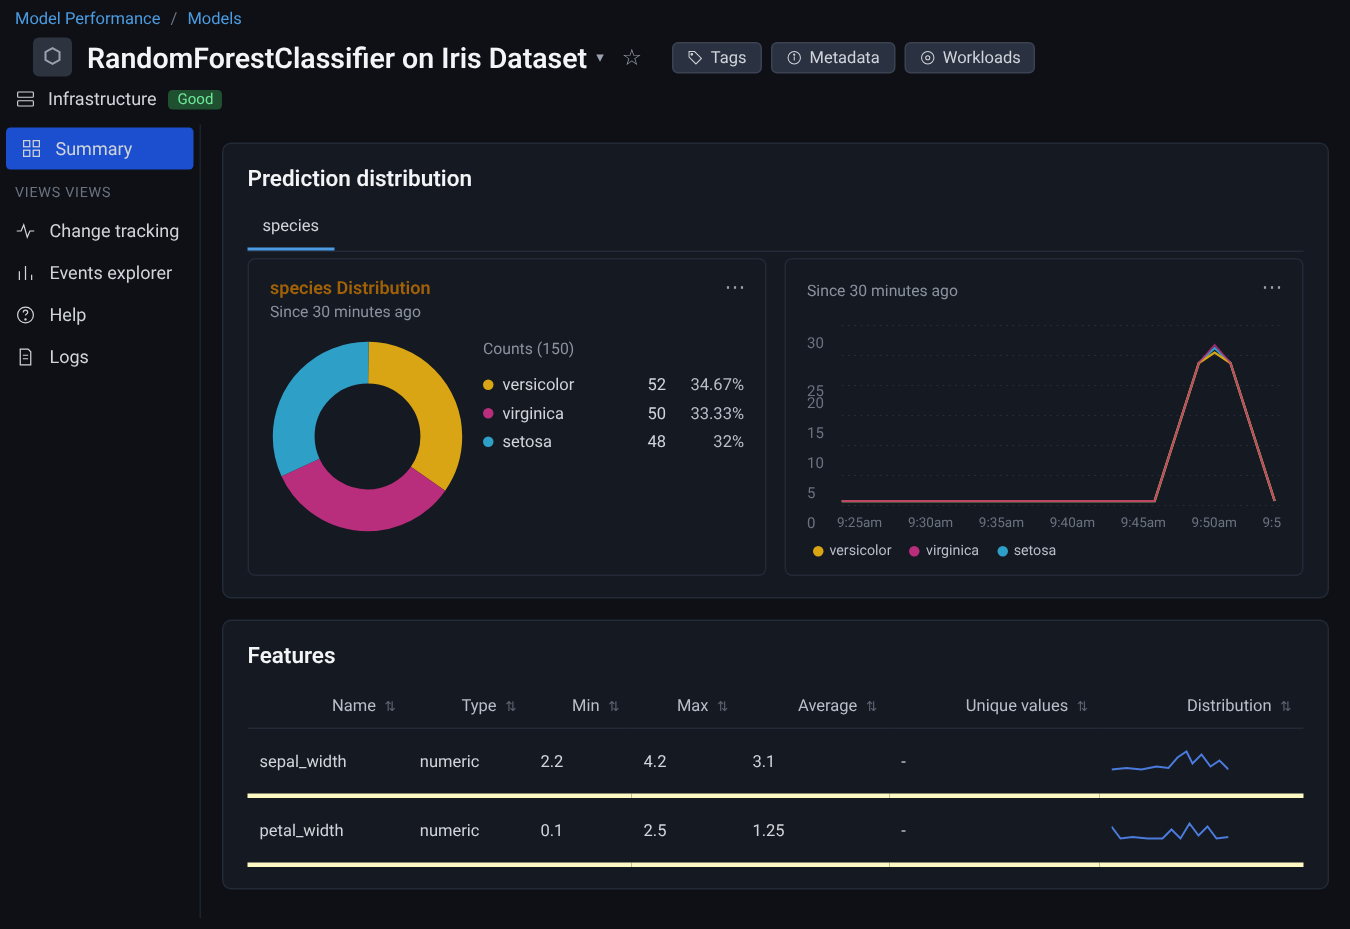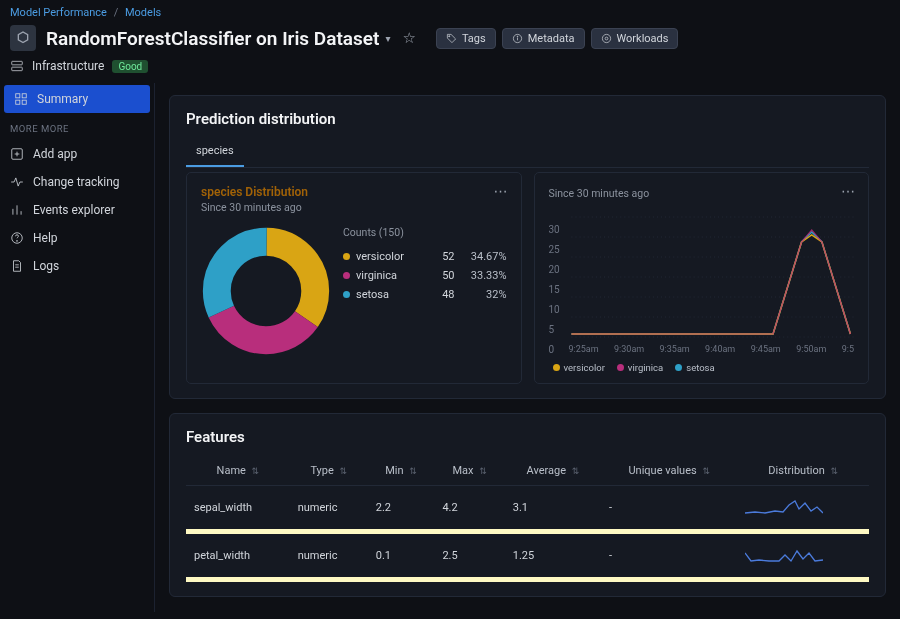--- a/index.html
+++ b/index.html
@@ -12,21 +12,21 @@
     height: 619px;
     overflow: hidden;
   }
   a { text-decoration: none; }
 
   
   .crumb { padding: 6px 10px 4px; font-size: 11px; color: #4b9ce2; }
   .crumb span.sep { color: #6b7280; margin: 0 4px; }
 
   
-  .hdr { display:flex; align-items:center; gap:10px; padding: 2px 10px 8px; }
+  .hdr { display:flex; align-items:center; gap:10px; padding: 2px 22px 8px; }
   .hdr .hex {
     width:26px; height:26px; background:#2d3440; border-radius:4px;
     display:flex; align-items:center; justify-content:center;
   }
   .hdr .hex svg { width:16px; height:16px; fill:#9ca3af; }
   .hdr h1 { font-size:19px; font-weight:600; color:#f3f4f6; }
   .hdr .caret { color:#9ca3af; font-size:10px; margin-left:-4px;}
   .hdr .star { color:#9ca3af; font-size:15px; margin-left:2px; cursor:pointer;}
   .hdr .pills { display:flex; gap:6px; margin-left:10px;}
   .pill {
@@ -36,21 +36,21 @@
   }
   .pill svg { width:11px; height:11px; stroke:#d1d5db; fill:none; stroke-width:1.5;}
 
   
   .infra { display:flex; align-items:center; gap:8px; padding:0 10px 10px; font-size:12px; color:#d1d5db;}
   .infra svg { width:14px; height:14px; stroke:#d1d5db; fill:none; stroke-width:1.3;}
   .badge-good { background:#1f5030; color:#6fe89a; border-radius:3px; padding:1px 6px; font-size:10px;}
 
   
   .layout { display:flex; height:calc(619px - 90px); }
-  .sidebar { width:155px; background:#0e1015; border-right:1px solid #1c2230; padding-top:2px;}
+  .sidebar { width:134px; background:#0e1015; border-right:1px solid #1c2230; padding-top:2px;}
   .side-item {
     display:flex; align-items:center; gap:9px; padding:7px 10px; font-size:12px; color:#d1d5db;
     cursor:pointer;
   }
   .side-item.active { background:#1b4fcf; border-radius:3px; margin:0 4px;}
   .side-item svg { width:14px; height:14px; stroke:#d1d5db; fill:none; stroke-width:1.4;}
   .side-hdr { font-size:9.5px; color:#6b7280; padding:10px 10px 6px; letter-spacing:.5px;}
 
   
   .main { flex:1; padding:12px 14px 0; overflow-y:auto;}
@@ -92,25 +92,25 @@
   .timechart { margin-top:12px;}
   .tc-plot { height:130px; position:relative;}
   .tc-ylab { position:absolute; left:0; font-size:10px; color:#6b7280;margin-top:12px;}
   .tc-xlab { display:flex; justify-content:space-between; font-size:9px; color:#6b7280; margin-left:20px; margin-top:2px;align-items:center;}
   .tc-legend { display:flex; gap:12px; font-size:9.5px; color:#b9bfc9; margin-top:8px; margin-left:4px;}
   .tc-legend .item { display:flex; align-items:center; gap:4px;}
 
   
   .ftable { width:100%; font-size:11px; border-collapse:collapse;}
   .ftable th {
-    text-align:center; font-weight:400; color:#b9bfc9; padding:8px 8px;
+    text-align:right; font-weight:400; color:#b9bfc9; padding:8px 8px;
     border-bottom:1px solid #222937; font-size:11px;
   }
   .ftable th .sort { color:#5b6270; margin-left:3px; font-size:9px;}
-  .ftable td { padding:9px 8px; border-bottom:5px solid #fef9c3; color:#d1d5db;}
+  .ftable td { padding:9px 8px; border-bottom:3px solid #fef9c3; color:#d1d5db;}
   .spark { width:78px; height:22px;}
 
   .main::-webkit-scrollbar { width:8px;}
   .main::-webkit-scrollbar-thumb { background:#2a3140; border-radius:4px;}
 </style>
 </head>
 <body>
 
 <div class="crumb">
   <a href="#" style="color:#4b9ce2">Model Performance</a>
@@ -166,29 +166,21 @@
   <div class="sidebar">
     <div class="side-item active">
       <svg viewBox="0 0 24 24">
           <rect x="3" y="3" width="7" height="7"></rect>
           <rect x="14" y="3" width="7" height="7"></rect>
           <rect x="3" y="14" width="7" height="7"></rect>
           <rect x="14" y="14" width="7" height="7"></rect>
         </svg>
       <span>Summary</span>
     </div>
-    <div class="side-hdr">MORE MORE</div>
-    <div class="side-item">
-      <svg viewBox="0 0 24 24">
-          <rect x="3" y="3" width="18" height="18" rx="2"></rect>
-          <line x1="12" y1="8" x2="12" y2="16"></line>
-          <line x1="8" y1="12" x2="16" y2="12"></line>
-        </svg>
-      <span>Add app</span>
-    </div>
+    <div class="side-hdr">VIEWS VIEWS</div>
     <div class="side-item">
       <svg viewBox="0 0 24 24">
           <polyline points="2,12 7,12 10,5 14,19 17,12 22,12"></polyline>
         </svg>
       <span>Change tracking</span>
     </div>
     <div class="side-item">
       <svg viewBox="0 0 24 24">
           <line x1="5" y1="20" x2="5" y2="10"></line>
           <line x1="12" y1="20" x2="12" y2="4"></line>
@@ -275,21 +267,21 @@
                     <line x1="22" x2="300" y1="85" y2="85" stroke="#2b3242" stroke-dasharray="1 3" stroke-width="0.6"></line>
                     <line x1="22" x2="300" y1="105" y2="105" stroke="#2b3242" stroke-dasharray="1 3" stroke-width="0.6"></line>
                     <line x1="22" x2="300" y1="125" y2="125" stroke="#2b3242" stroke-dasharray="1 3" stroke-width="0.6"></line>
                   </g>
                 <polyline points="22,122 60,122 100,122 140,122 180,122 220,122 248,30 258,20 268,30 296,122" fill="none" stroke="#2ea0c7" stroke-width="1.5"></polyline>
                 <polyline points="22,122 60,122 100,122 140,122 180,122 220,122 248,30 258,23 268,30 296,122" fill="none" stroke="#d9a514" stroke-width="1.5"></polyline>
                 <polyline points="22,122 60,122 100,122 140,122 180,122 220,122 248,30 258,18 268,30 296,122" fill="none" stroke="#b82e7c" stroke-width="1.2" opacity=".8"></polyline>
               </svg>
               <div id="tc-ylabs">
                   <div class="tc-ylab" style="top: 0px;">30</div>
-                  <div class="tc-ylab" style="top: 20px;">25</div>
+                  <div class="tc-ylab" style="top: 32px;">25</div>
                   <div class="tc-ylab" style="top: 40px;">20</div>
                   <div class="tc-ylab" style="top: 60px;">15</div>
                   <div class="tc-ylab" style="top: 80px;">10</div>
                   <div class="tc-ylab" style="top: 100px;">5</div>
                   <div class="tc-ylab" style="top: 120px;">0</div>
                 </div>
             </div>
             <div class="tc-xlab" id="tc-xlabs">
                 <span>9:25am</span>
                 <span>9:30am</span>

